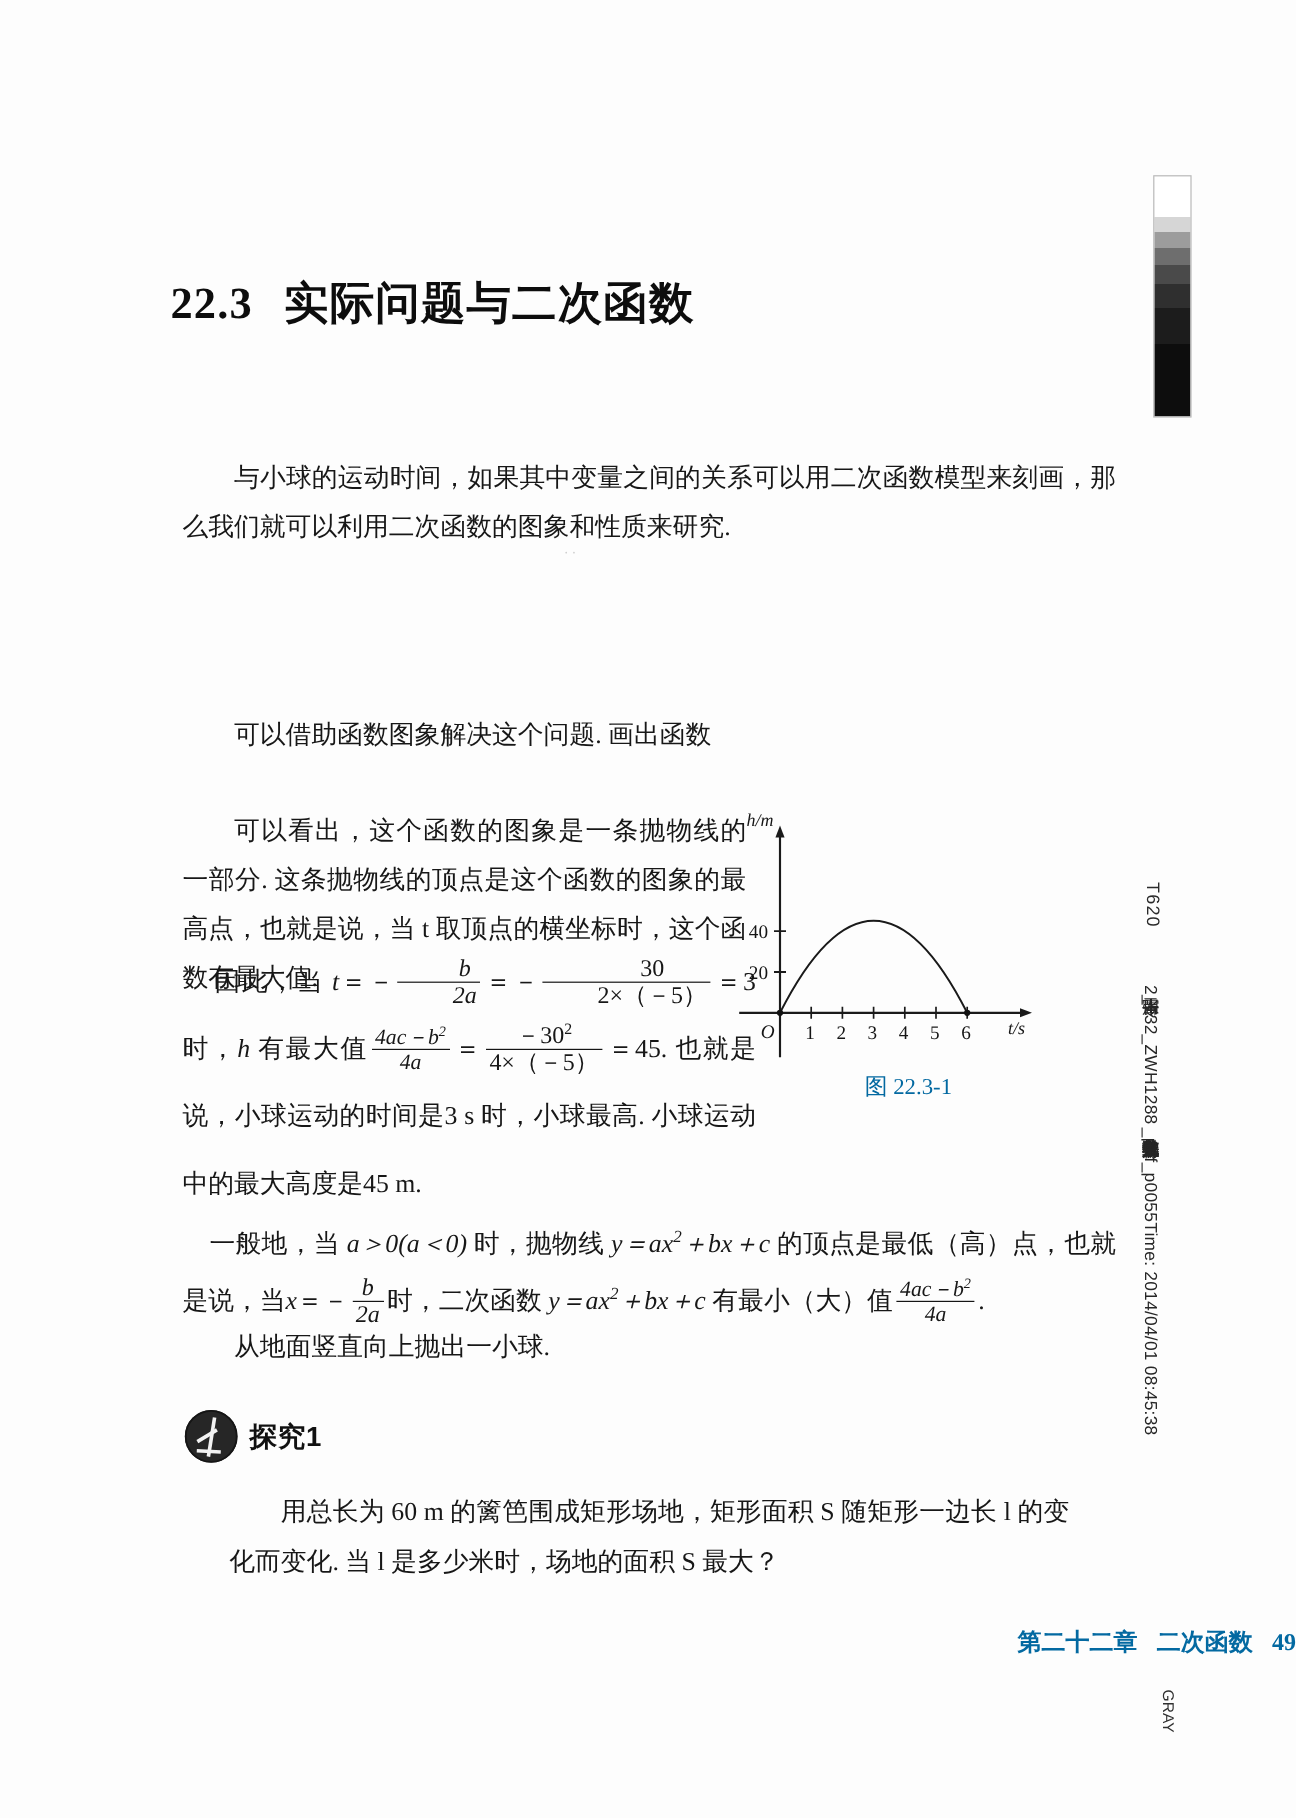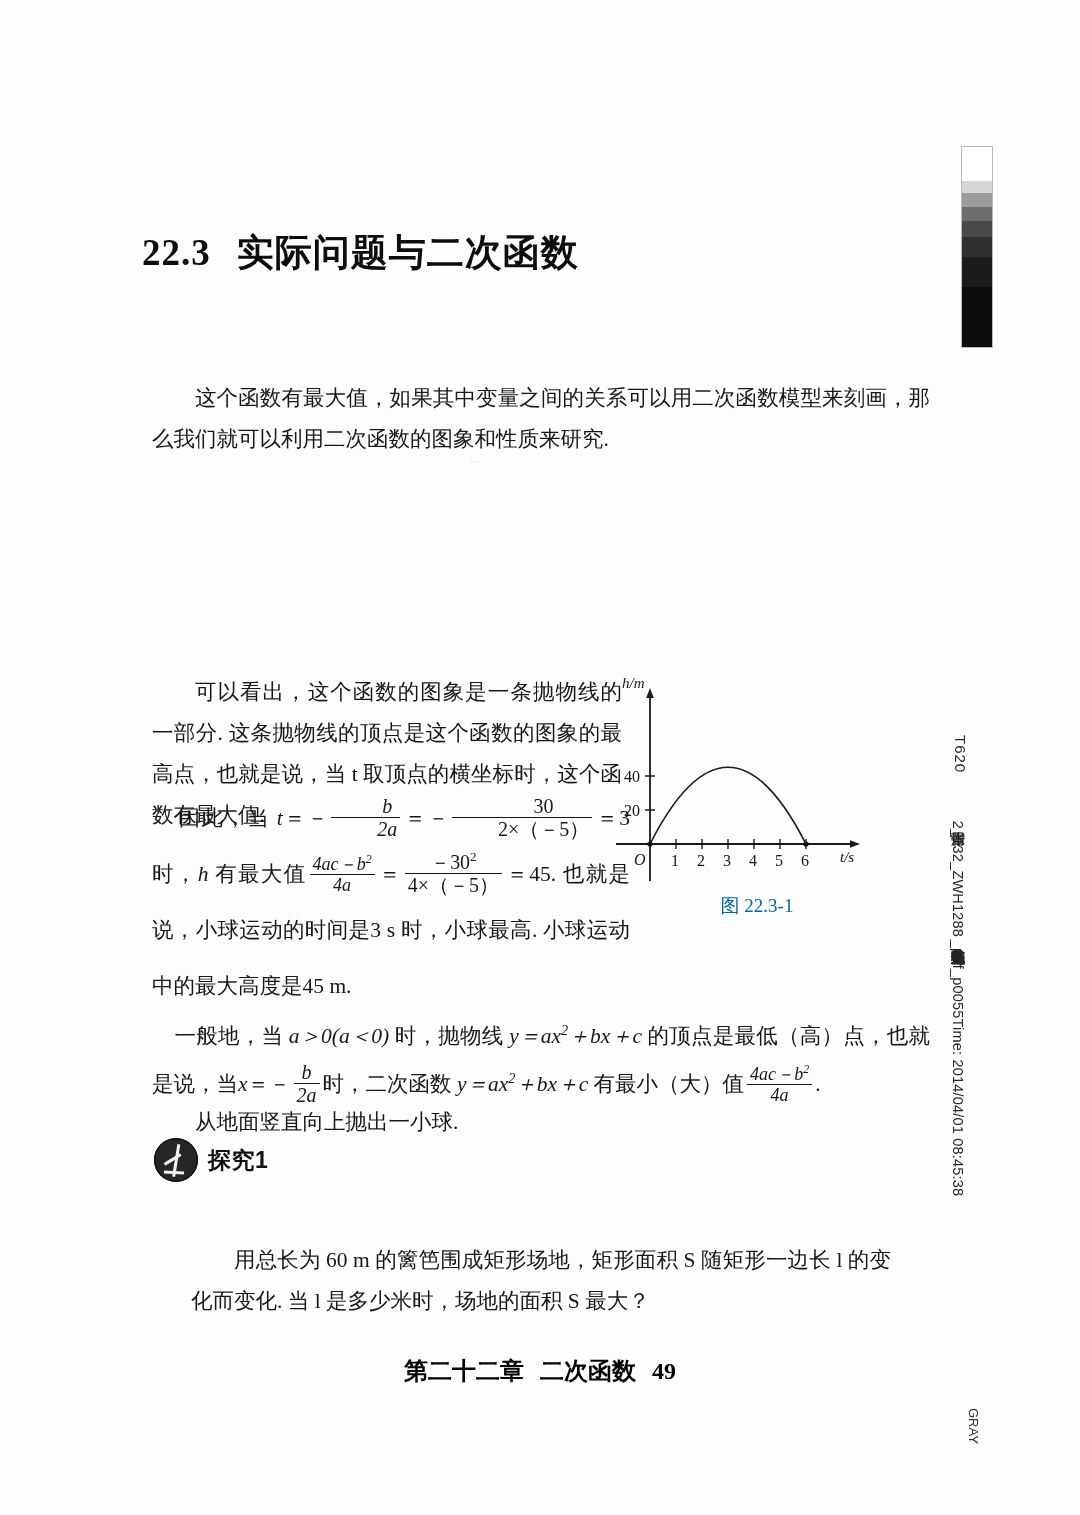--- a/index.html
+++ b/index.html
@@ -98,21 +98,21 @@
     width: 290px;
     text-align: center;
     font-size: 19px;
     color: #0369a1;
   }
 
   
   .explore-head {
     position: absolute;
     left: 154px;
-    top: 1138px;
+    top: 1175px;
     display: flex;
     align-items: center;
     gap: 10px;
   }
   .explore-badge {
     width: 44px;
     height: 44px;
     border-radius: 50%;
     background:
       repeating-linear-gradient(135deg, #2a2a2a 0 2px, #ararara 2px 3px),
@@ -158,24 +158,24 @@
     color: #111111;
     letter-spacing: 0.5px;
   }
 
   
   .footer {
     position: absolute;
     left: 0;
     right: 0;
     top: 1355px;
-    text-align: center;
-    font-size: 24px;
+    text-align: right;
+    font-size: 20px;
     font-weight: 700;
-    color: #000000;
+    color: #0369a1;
   }
   .footer .sep { display: inline-block; width: 16px; }
   .footer .pageno { margin-left: 16px; font-family: "Liberation Serif", serif; }
 
   
   .gray-strip {
     position: absolute;
     left: 961px;
     top: 146px;
     width: 30px;
@@ -231,26 +231,27 @@
 </style>
 </head>
 <body>
 
 <div class="page">
 
   <div class="chapter-title">
     <span class="num">22.3</span><span>实际问题与二次函数</span>
   </div>
 
-  <div class="body-text p1 indent">这个函数有最大值，如果其中变量之间的关系可以用二次函数模型来刻画，那么我们就可以利用二次函数的图象和性质来研究.</div>
+  <div class="body-text p1 indent">与小球的运动时间，如果其中变量之间的关系可以用二次函数模型来刻画，那么我们就可以利用二次函数的图象和性质来研究.</div>
 
   <div class="faint-mark">· ·</div>
 
 
   <div class="body-text p3">
+    <span style="display:block;text-indent:2em">可以借助函数图象解决这个问题. 画出函数</span>
   </div>
 
   <div class="body-text p4 indent">可以看出，这个函数的图象是一条抛物线的一部分. 这条抛物线的顶点是这个函数的图象的最高点，也就是说，当 t 取顶点的横坐标时，这个函数有最大值.</div>
 
   <div class="body-text p-formula" style="line-height:56px">
     <span style="text-indent:2em;display:inline">&nbsp;&nbsp;&nbsp;&nbsp;<span>因此，当 </span><span class="mathit">t</span><span>＝－</span><span class="frac"><span class="num mathit">b</span><span class="den mathit">2a</span></span><span>＝－</span><span class="frac"><span class="num mathrm">30</span><span class="den mathrm">2×（－5）</span></span><span>＝3 时，</span><span class="mathit">h</span><span> 有</span></span><span>最大值</span><span class="frac small"><span class="num mathit"><span>4ac－b</span><sup>2</sup></span><span class="den mathit">4a</span></span><span>＝</span><span class="frac"><span class="num mathrm"><span>－30</span><sup>2</sup></span><span class="den mathrm">4×（－5）</span></span><span>＝45. 也就是说，小球运动的时间是3 s 时，小球最高. 小球运动中的最大高度是45 m.</span>
   </div>
 
   <div class="figure">
     <svg width="290" height="250" viewBox="0 0 290 250">

